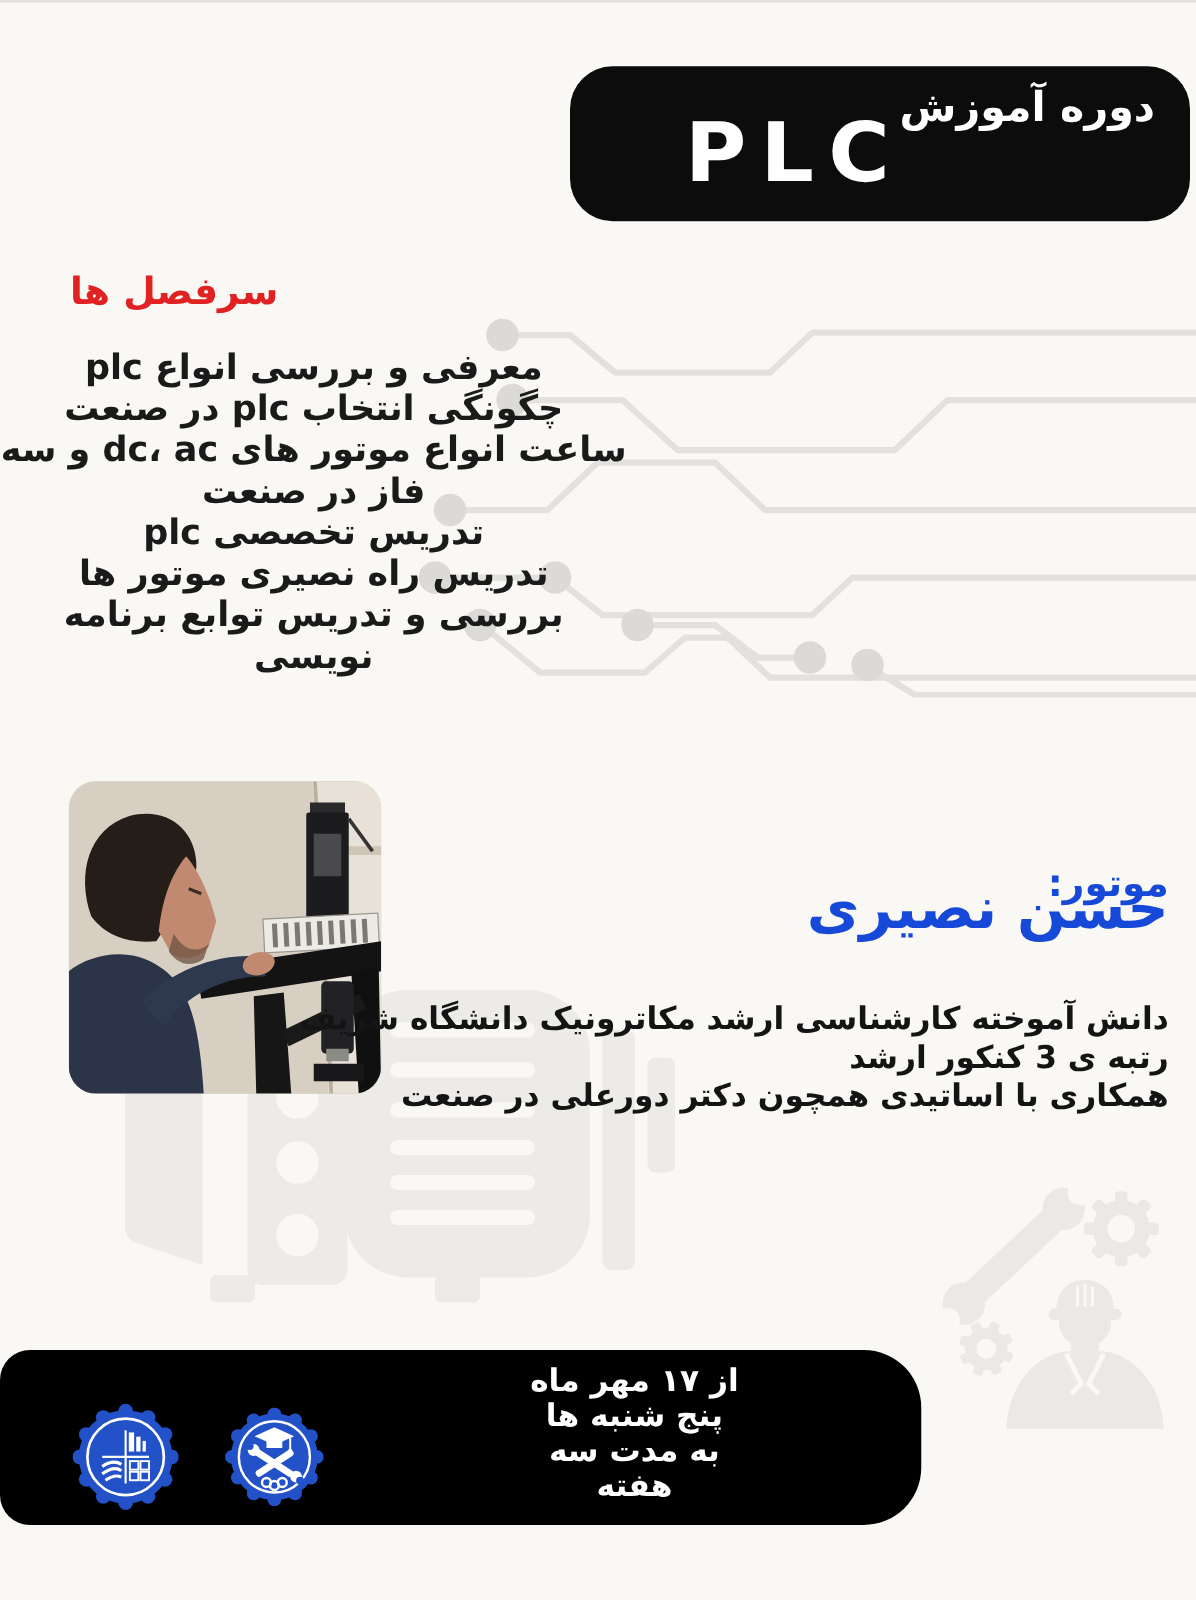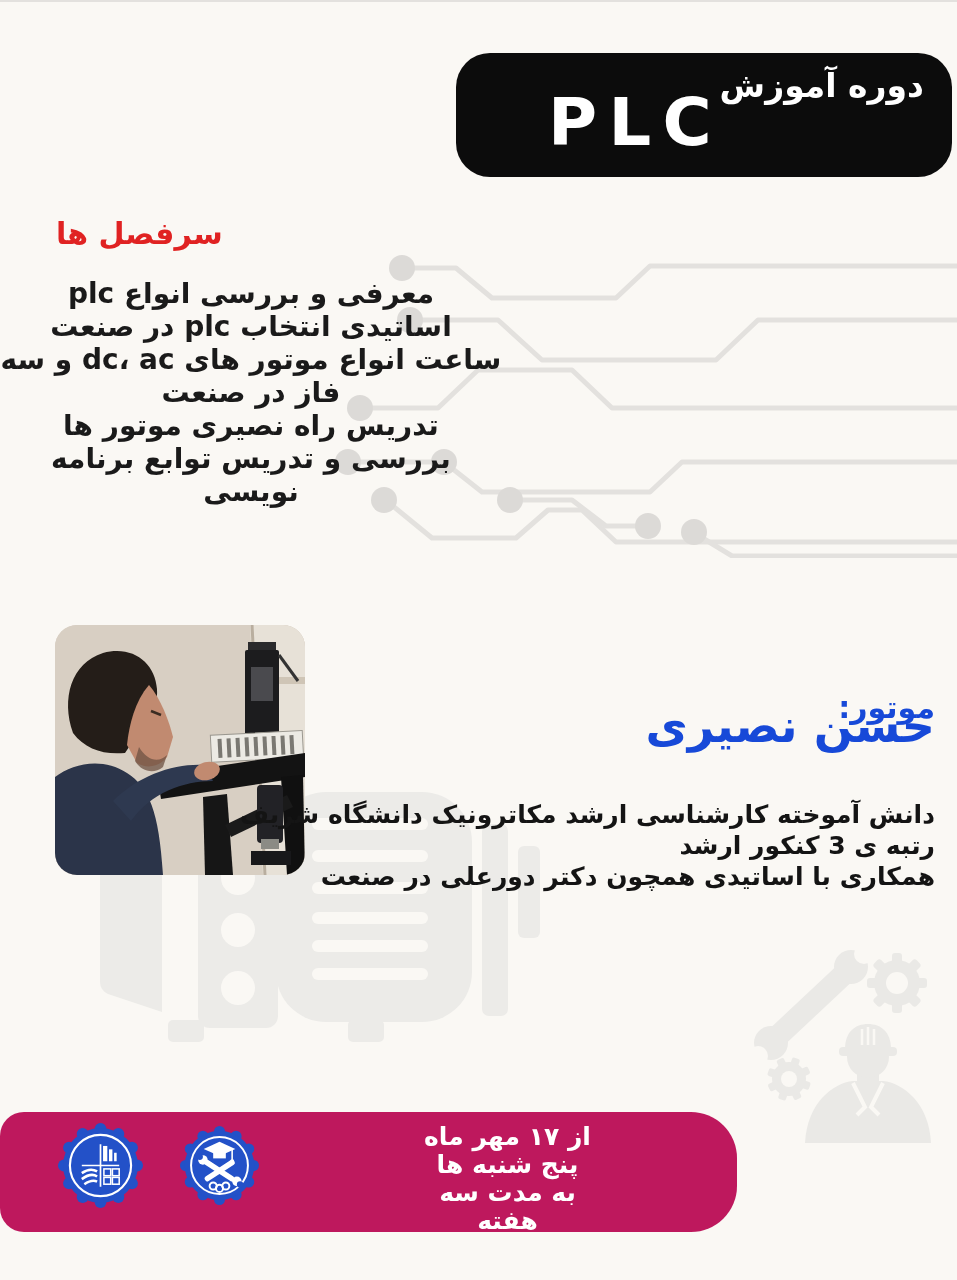--- a/index.html
+++ b/index.html
@@ -64,22 +64,22 @@
     text-align:right; direction:rtl;
     color:#141414; font-size:25px; font-weight:700; line-height:31px;
   }
 
   
   .motor-mark { position:absolute; top:782px; left:90px; width:480px; height:262px; }
   .tools-mark { position:absolute; top:945px; left:745px; width:212px; height:200px; }
 
   
   .band {
-    position:absolute; top:1112px; left:0; width:737px; height:120px;
-    background:#be185d; border-radius:24px 46px 46px 24px;
+    position:absolute; top:1080px; left:0; width:737px; height:140px;
+    background:#000000; border-radius:24px 46px 46px 24px;
   }
   .band-text {
     position:absolute; top:11px; left:415px; width:185px;
     text-align:center; direction:rtl;
     color:#ffffff; font-size:25px; font-weight:800; line-height:28px;
   }
   .logo { position:absolute; }
   .logo-left  { top:1123px; left:58px;  width:85px; height:85px; }
   .logo-right { top:1126px; left:180px; width:79px; height:79px; }
 </style>
@@ -234,22 +234,23 @@
   </div>
 
   <div class="badge">
     <div class="badge-kicker">دوره آموزش</div>
     <div class="badge-title">PLC</div>
   </div>
 
   <div class="topics-heading">سرفصل ها</div>
   <div class="topics-list">
     <div>معرفی و بررسی انواع plc</div>
-    <div>اساتیدی انتخاب plc در صنعت</div>
+    <div>چگونگی انتخاب plc در صنعت</div>
     <div>ساعت انواع موتور های dc، ac و سه فاز در صنعت</div>
+    <div>تدریس تخصصی plc</div>
     <div>تدریس راه نصیری موتور ها</div>
     <div>بررسی و تدریس توابع برنامه نویسی</div>
   </div>
 
   <div class="photo">
     <svg width="250" height="250" viewBox="0 0 250 250">
       <rect width="250" height="250" fill="#d8cfc3"></rect>
       <polygon points="195,0 250,0 250,250 208,250" fill="#e7e1d7"></polygon>
       <line x1="197" y1="0" x2="210" y2="250" stroke="#b9ae9f" stroke-width="3"></line>
       <rect x="212" y="52" width="38" height="7" fill="#cfc5b6"></rect>

